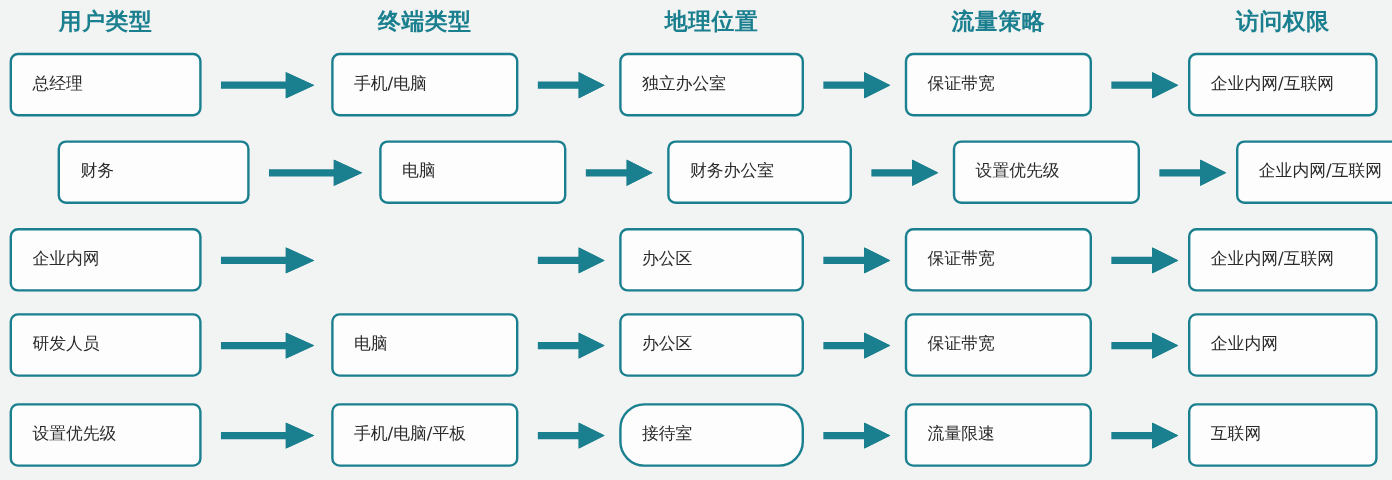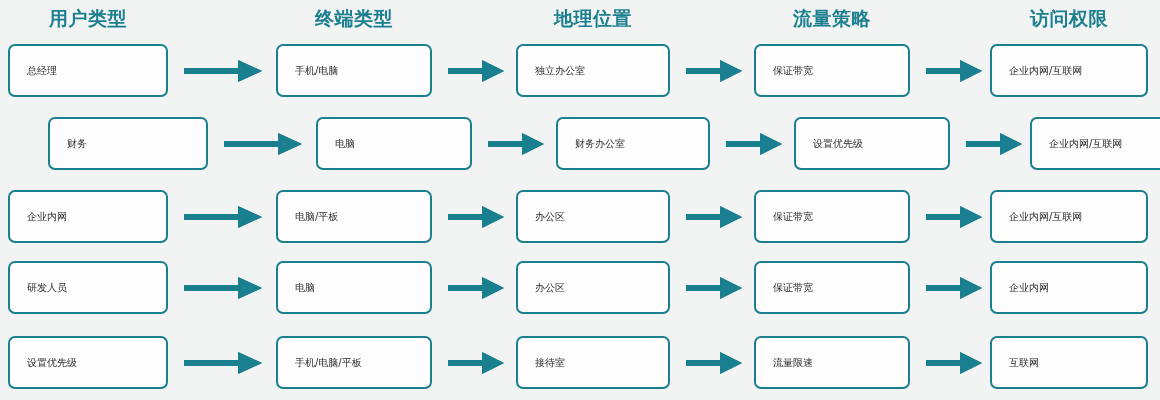--- a/index.html
+++ b/index.html
@@ -56,21 +56,21 @@
     box-sizing: border-box;
     background: #fdfdfd;
     border: 2px solid #1a7f8e;
     border-radius: 7px;
     display: flex;
     align-items: center;
     padding-left: 17px;
     padding-right: 8px;
   }
   .node-label {
-    font-size: 10px;
+    font-size: 14px;
     color: #2a2a2a;
     white-space: nowrap;
     line-height: 1.1;
   }
 
   
   .arrow {
     position: absolute;
     top: 16px;
     height: 22px;
@@ -182,23 +182,20 @@
   <div class="flow-row" style="top:190px;">
     <div class="node-box" style="left:8px; width:160px;">
       <span class="node-label">企业内网</span>
     </div>
     <div class="arrow" style="left:184px; width:78px;">
       <svg viewBox="0 0 78 22" preserveAspectRatio="none">
         <path d="M0 8 H54 V0 L78 11 L54 22 V14 H0 Z" fill="#1a7f8e"></path>
         <path d="M54 0 L78 11 L54 22 L64 11 Z" fill="#1a7f8e"></path>
       </svg>
     </div>
-    <div class="node-box" style="left:276px; width:156px;">
-      <span class="node-label">电脑/平板</span>
-    </div>
     <div class="arrow" style="left:448px; width:56px;">
       <svg viewBox="0 0 56 22" preserveAspectRatio="none">
         <path d="M0 8 H34 V0 L56 11 L34 22 V14 H0 Z" fill="#1a7f8e"></path>
         <path d="M34 0 L56 11 L34 22 L43 11 Z" fill="#1a7f8e"></path>
       </svg>
     </div>
     <div class="node-box" style="left:516px; width:154px;">
       <span class="node-label">办公区</span>
     </div>
     <div class="arrow" style="left:686px; width:56px;">
@@ -275,21 +272,21 @@
     </div>
     <div class="node-box" style="left:276px; width:156px;">
       <span class="node-label">手机/电脑/平板</span>
     </div>
     <div class="arrow" style="left:448px; width:56px;">
       <svg viewBox="0 0 56 22" preserveAspectRatio="none">
         <path d="M0 8 H34 V0 L56 11 L34 22 V14 H0 Z" fill="#1a7f8e"></path>
         <path d="M34 0 L56 11 L34 22 L43 11 Z" fill="#1a7f8e"></path>
       </svg>
     </div>
-    <div class="node-box" style="left:516px; width:154px;">
+    <div class="node-box" style="left:516px; width:154px;border-radius:21px;">
       <span class="node-label">接待室</span>
     </div>
     <div class="arrow" style="left:686px; width:56px;">
       <svg viewBox="0 0 56 22" preserveAspectRatio="none">
         <path d="M0 8 H34 V0 L56 11 L34 22 V14 H0 Z" fill="#1a7f8e"></path>
         <path d="M34 0 L56 11 L34 22 L43 11 Z" fill="#1a7f8e"></path>
       </svg>
     </div>
     <div class="node-box" style="left:754px; width:156px;">
       <span class="node-label">流量限速</span>

